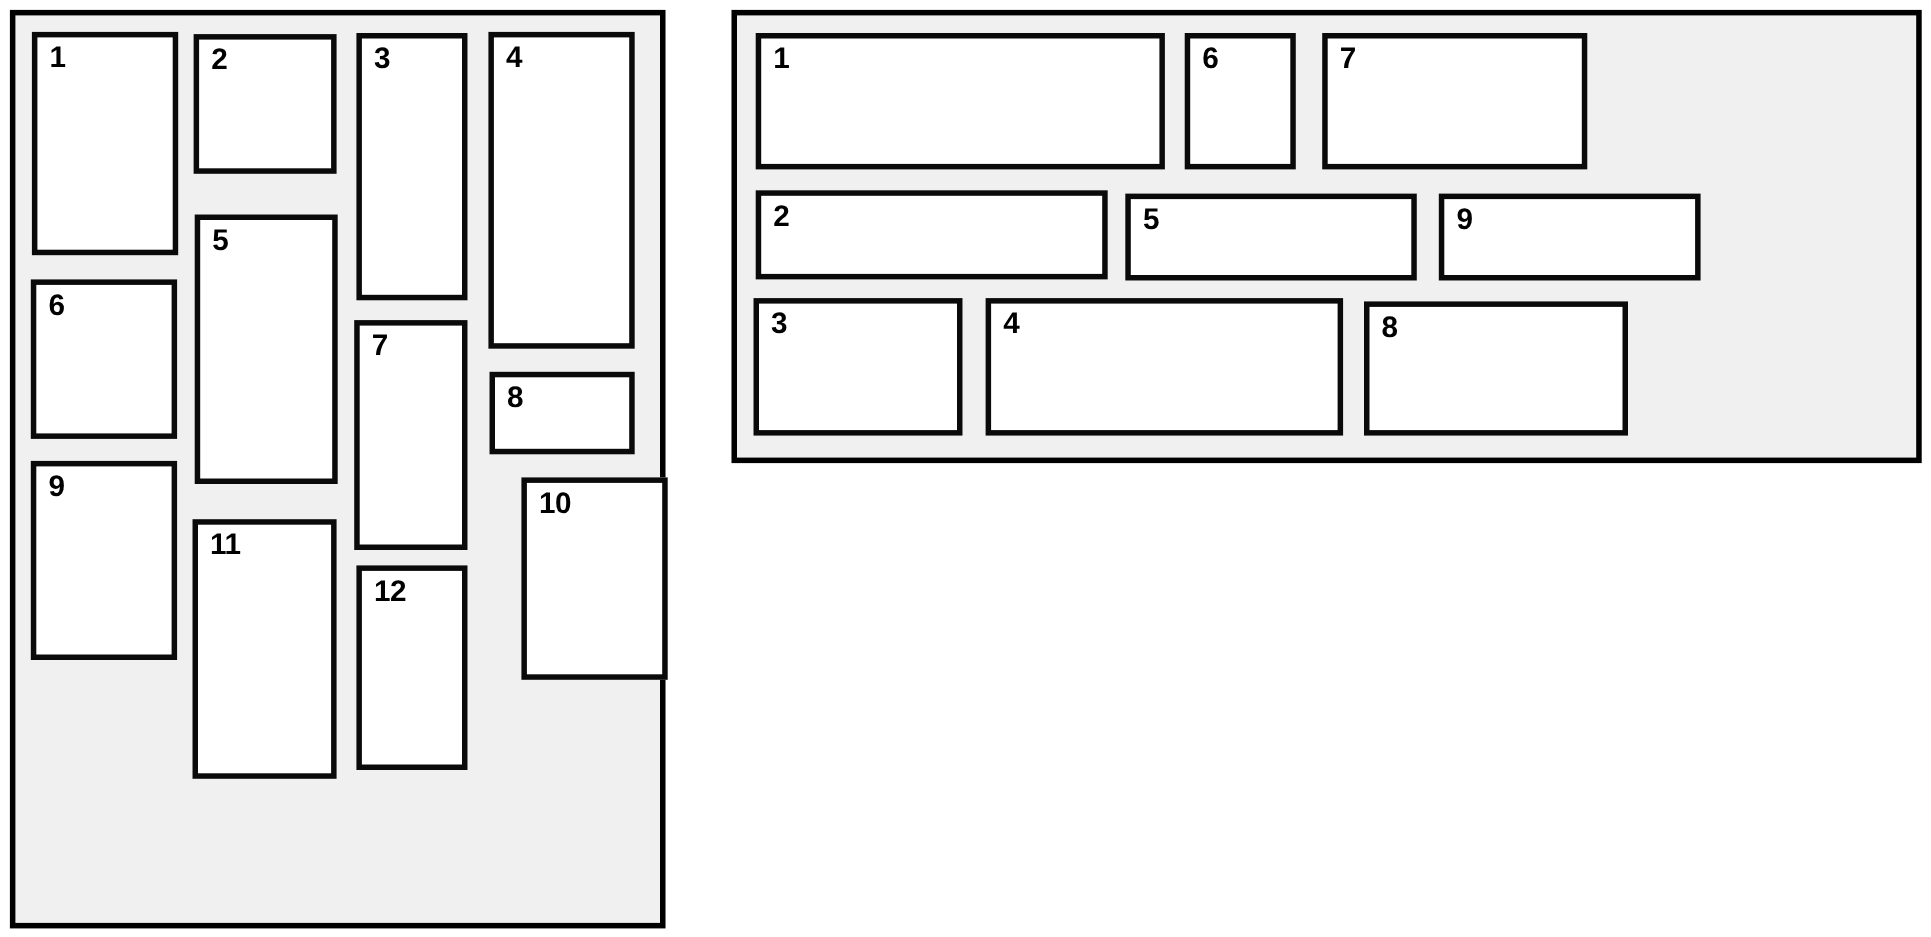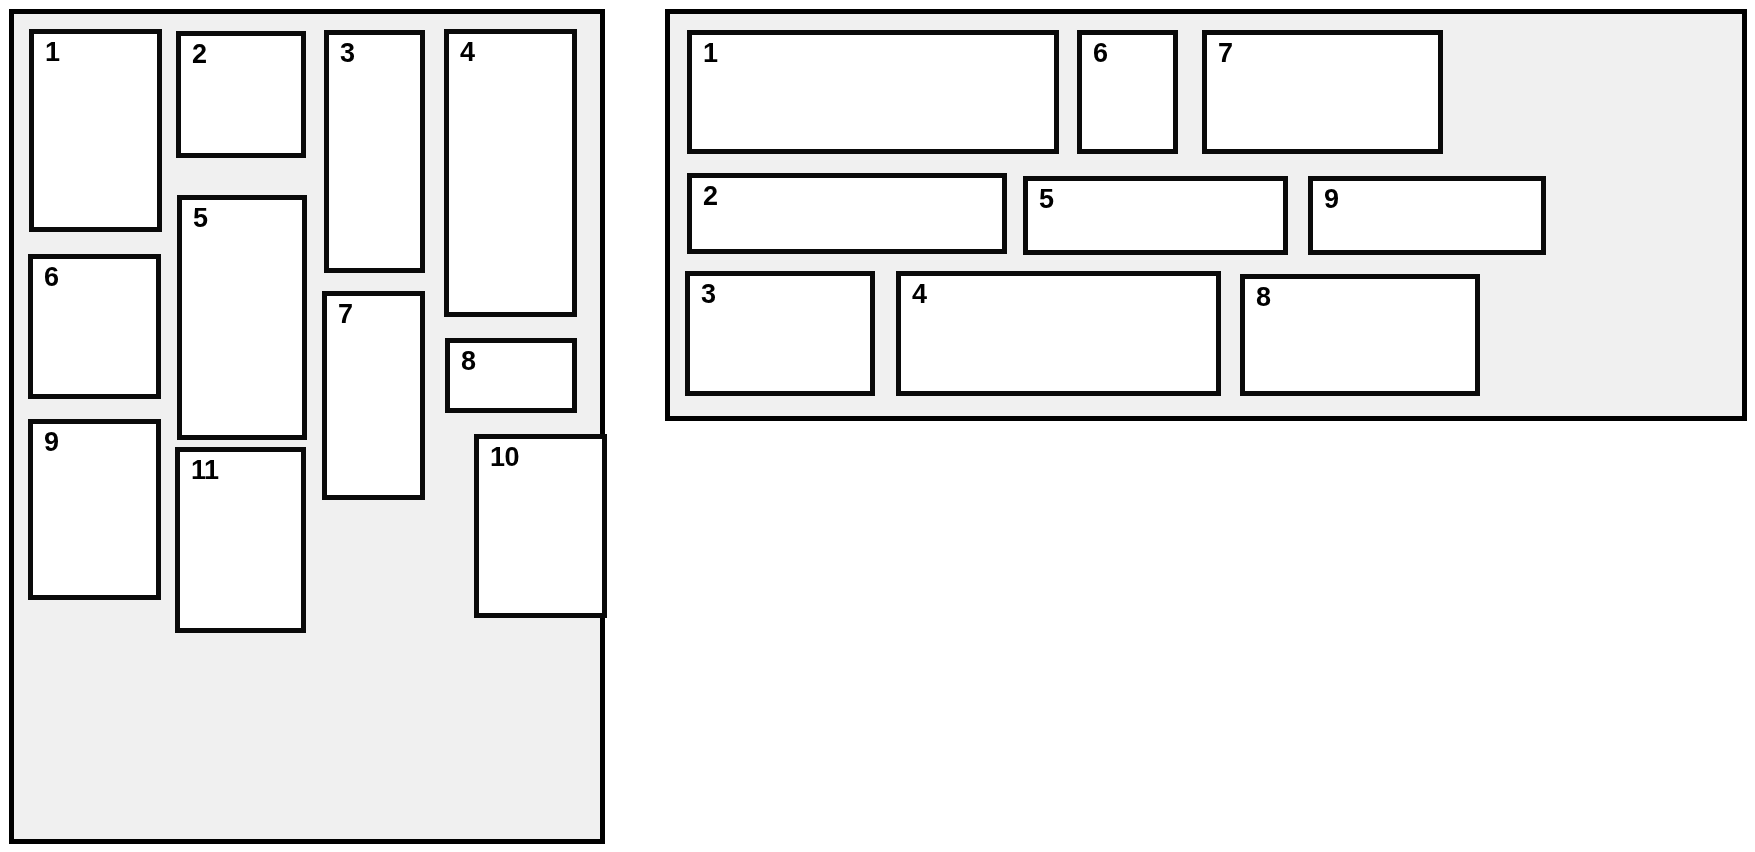--- a/index.html
+++ b/index.html
@@ -81,22 +81,25 @@
         </div>
         <div class="box" style="left: 431px; top: 324px; width: 132px; height: 75px; background: rgb(255, 255, 255);">
           <span class="box-label">8</span>
         </div>
         <div class="box" style="left: 14px; top: 405px; width: 133px; height: 181px; background: rgb(255, 255, 255);">
           <span class="box-label">9</span>
         </div>
         <div class="box" style="left: 430px; top: 420px; width: 133px; height: 184px; background: rgb(255, 255, 255); margin-left: 30px;">
           <span class="box-label">10</span>
         </div>
-        <div class="box" style="left: 161px; top: 433px; width: 131px; height: 186px; background: rgb(255, 255, 255);">
+        <div class="box" style="left: 161px; top: 458px; width: 131px; height: 236px; background: rgb(255, 255, 255);">
           <span class="box-label">11</span>
+        </div>
+        <div class="box" style="left: 310px; top: 500px; width: 101px; height: 186px; background: rgb(255, 255, 255);">
+          <span class="box-label">12</span>
         </div>
       </div>
       <div class="panel" style="left: 665px; top: 9px; width: 1082px; height: 412px; background: rgb(240, 240, 240); border-color: rgb(0, 0, 0);">
         <div class="box" style="left: 17px; top: 16px; width: 372px; height: 124px; background: rgb(255, 255, 255);">
           <span class="box-label">1</span>
         </div>
         <div class="box" style="left: 407px; top: 16px; width: 101px; height: 124px; background: rgb(255, 255, 255);">
           <span class="box-label">6</span>
         </div>
         <div class="box" style="left: 532px; top: 16px; width: 241px; height: 124px; background: rgb(255, 255, 255);">

